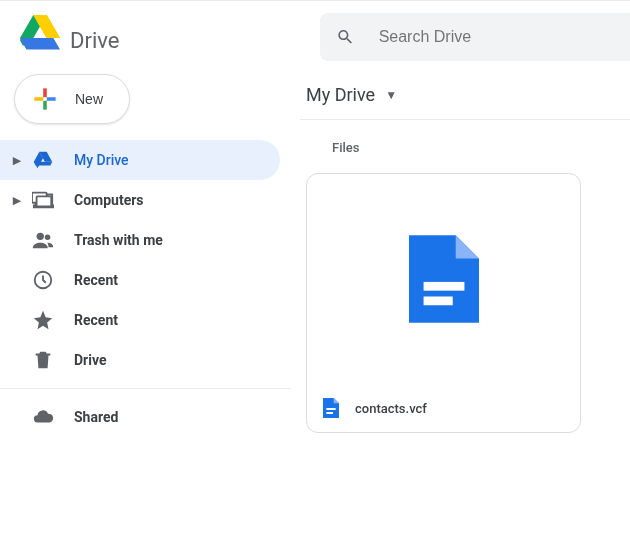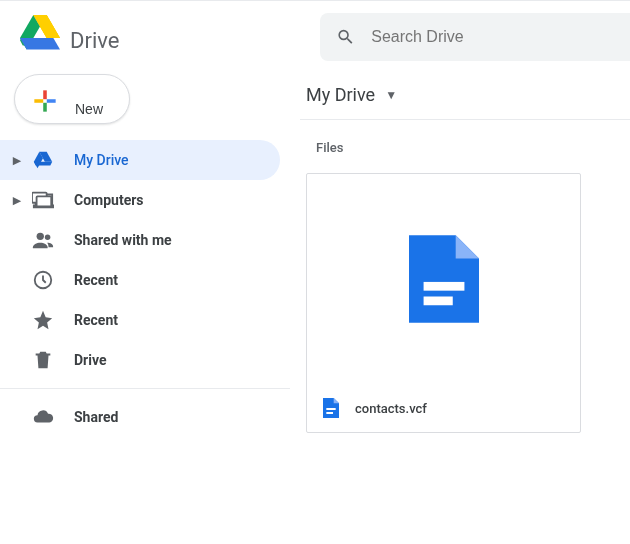--- a/index.html
+++ b/index.html
@@ -39,29 +39,29 @@
       align-items: center;
       padding: 0 16px;
       margin-top: 8px;
     }
     .search-icon { color: #5f6368; width: 22px; height: 22px; }
     .search-input {
       border: none;
       background: transparent;
       font-size: 16px;
       color: #5f6368;
-      margin-left: 16px;
+      margin-left: 24px;
       outline: none;
       width: 100%;
     }
     .content { display: flex; }
     .sidebar { width: 290px; padding-top: 10px; }
     .new-btn {
       display: inline-flex;
-      align-items: flex-end;
+      align-items: center;
       gap: 14px;
       background: #fff;
       border: 1px solid #dadce0;
       border-radius: 26px;
       padding: 6px 26px 6px 14px;
       margin-left: 14px;
       margin-bottom: 16px;
       box-shadow: 0 1px 2px rgba(60,64,67,.15);
       cursor: pointer;
       height: 50px;
@@ -114,27 +114,27 @@
       border-bottom: 1px solid #e8eaed;
       margin-right: 0;
       padding-left: 6px;
     }
     .breadcrumb-label { font-size: 18px; color: #3c4043; }
     .breadcrumb-arrow { color: #5f6368; font-size: 12px; }
     .section-label {
       font-size: 13px;
       font-weight: 500;
       color: #5f6368;
-      margin: 20px 0 18px 16px;
+      margin: 20px 0 18px 32px;
     }
     .file-card {
       width: 275px;
       height: 260px;
       border: 1px solid #dadce0;
-      border-radius: 2px;
+      border-radius: 12px;
       margin-left: 6px;
       display: flex;
       flex-direction: column;
       cursor: pointer;
     }
     .file-preview {
       flex: 1;
       display: flex;
       align-items: center;
       justify-content: center;
@@ -217,21 +217,21 @@
     <div class="nav-item">
       <span class="nav-chevron"></span>
       <span class="nav-icon">
         <svg viewBox="0 0 24 24" fill="#5f6368">
             <circle cx="9" cy="8" r="4"></circle>
             <circle cx="17" cy="9" r="3"></circle>
             <path d="M1 20c0-3 4-5 8-5s8 2 8 5v1H1z"></path>
             <path d="M17 15c3 0 6 1.5 6 4v1h-5v-1c0-1.5-.5-2.8-1.4-4z"></path>
           </svg>
       </span>
-      <span class="nav-label">Shared with me</span>
+      <span class="nav-label">Trash with me</span>
     </div>
 
     <div class="nav-item">
       <span class="nav-chevron"></span>
       <span class="nav-icon">
         <svg viewBox="0 0 24 24" fill="none" stroke="#5f6368" stroke-width="2">
             <circle cx="12" cy="12" r="9"></circle>
             <path d="M12 7v5l3 3"></path>
           </svg>
       </span>

